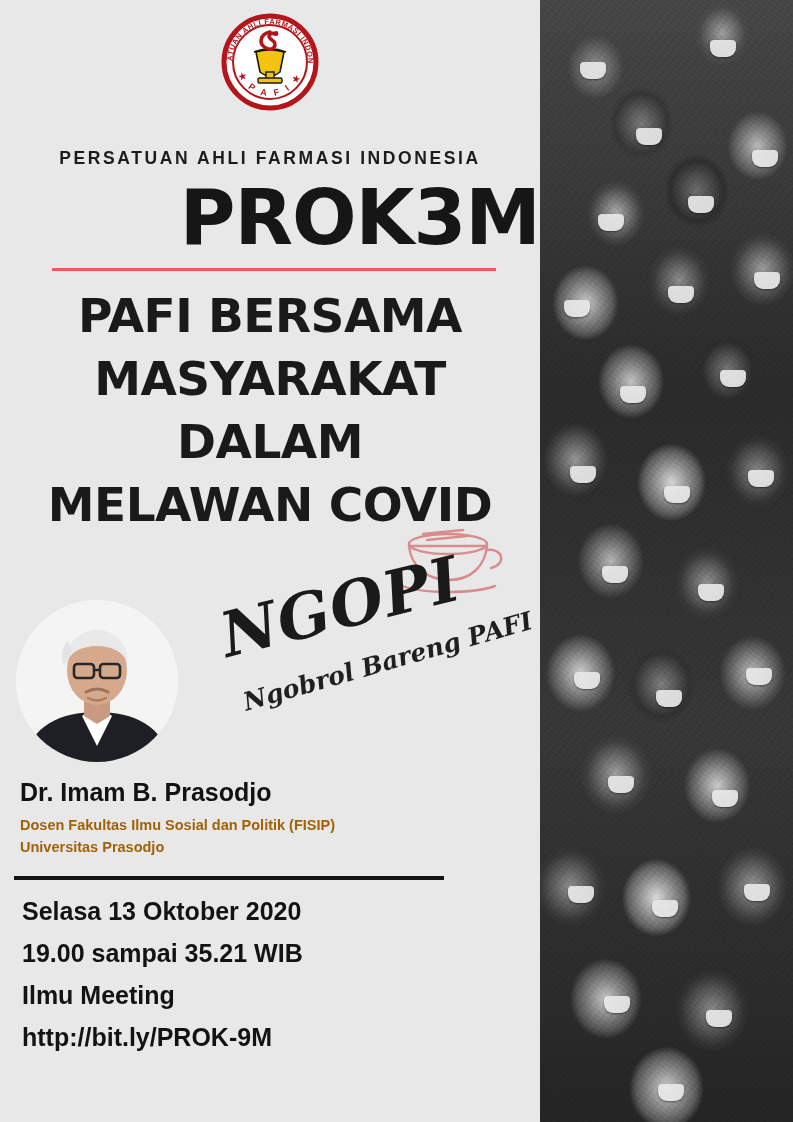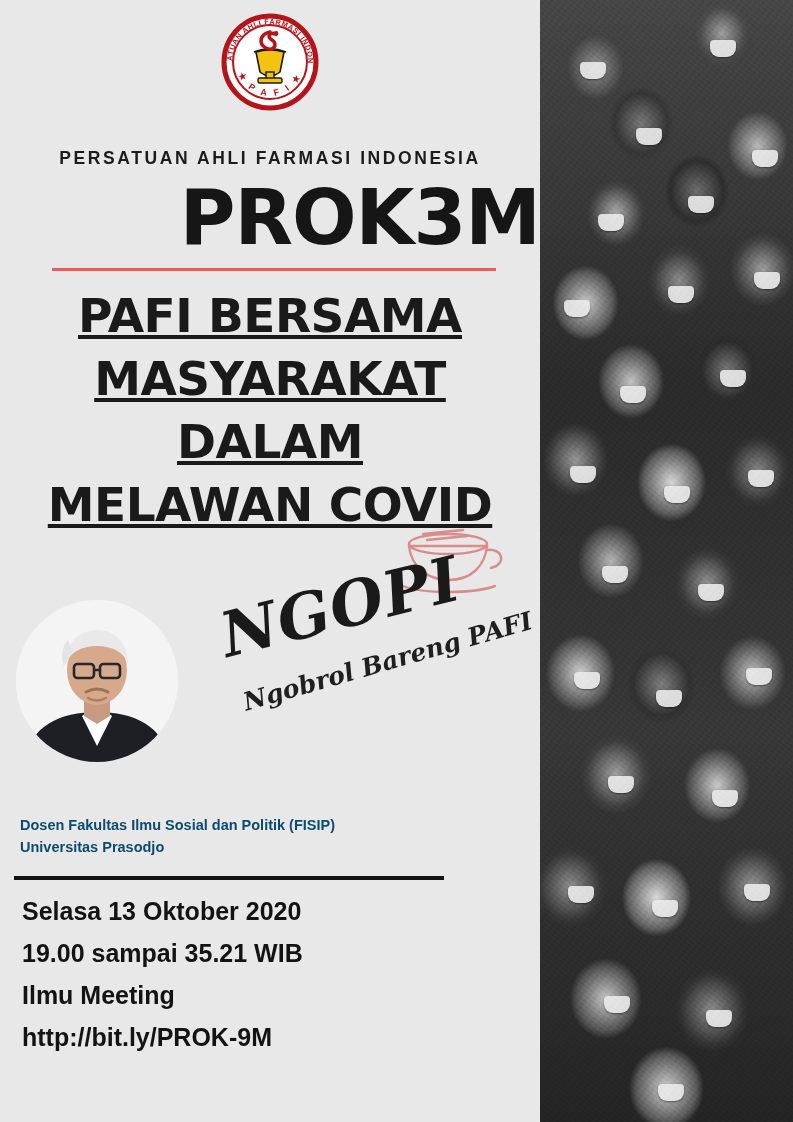--- a/index.html
+++ b/index.html
@@ -145,21 +145,20 @@
     top: 284px;
     left: 0;
     width: 540px;
     text-align: center;
     font-size: 47px;
     line-height: 63px;
     font-weight: 800;
     letter-spacing: -0.5px;
     color: #1a1a1a;
     font-family: "DejaVu Sans", sans-serif;
-    text-decoration: underline;
   }
 
   
   .speaker-photo {
     position: absolute;
     top: 600px;
     left: 16px;
     width: 162px;
     height: 162px;
     border-radius: 50%;
@@ -217,21 +216,21 @@
     font-weight: 700;
     color: #121212;
   }
   .speaker-role {
     position: absolute;
     top: 814px;
     left: 20px;
     font-size: 14.5px;
     line-height: 22px;
     font-weight: 700;
-    color: #0c4a6e;
+    color: #a16207;
   }
   .rule-black {
     position: absolute;
     top: 876px;
     left: 14px;
     width: 430px;
     height: 4px;
     background: #141414;
   }
 
@@ -357,20 +356,21 @@
             <path d="M 10,66 C 30,74 80,74 102,66"></path>
             <path d="M 34,20 L 74,16"></path>
             <path d="M 30,14 L 70,10"></path>
           </g>
         </svg>
       </div>
       <div class="ngopi-word">NGOPI</div>
       <div class="ngopi-sub">Ngobrol Bareng PAFI</div>
     </div>
 
+    <div class="speaker-name">Dr. Imam B. Prasodjo</div>
     <div class="speaker-role">
       <div>Dosen Fakultas Ilmu Sosial dan Politik (FISIP)</div>
       <div>Universitas Prasodjo</div>
     </div>
 
     <div class="rule-black"></div>
 
     <div class="details">
       <div>Selasa 13 Oktober 2020</div>
       <div>19.00 sampai 35.21 WIB</div>

